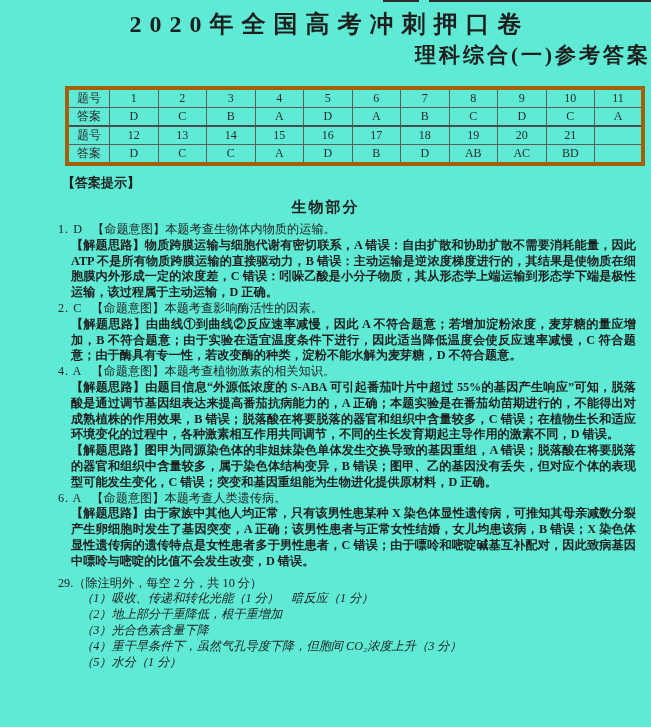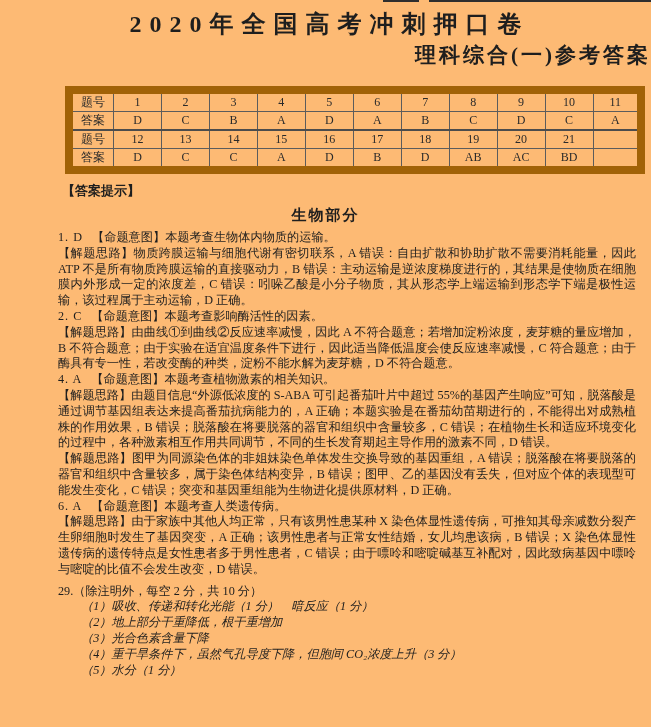--- a/index.html
+++ b/index.html
@@ -1,20 +1,20 @@
 <!DOCTYPE html>
 <html><head>
 <meta charset="utf-8">
 <style>
   html,body{margin:0;padding:0;background:#e9e9e7;}
   .page{
     position:relative;
     width:651px;height:727px;
     margin:0 auto;
-    background:#fdba74;
+    background:#5eead4;
     color:#1e1e1e;
     font-family:"Liberation Serif", serif;
     overflow:hidden;
   }
   .scan-line{position:absolute;top:0;height:2px;background:#2e2e2e;}
   .scan-line.seg1{left:383px;width:36px;}
   .scan-line.seg2{left:429px;width:222px;}
 
   .title1{
     margin:0;padding-top:9px;
@@ -30,21 +30,21 @@
     letter-spacing:3px;text-indent:3px;
     line-height:27px;
   }
 
   table.answers{
     margin:17px 0 0 65px;
     width:580px;
     border-collapse:collapse;
     table-layout:fixed;
     font-size:12px;
-    border:8px solid #a16207;
+    border:4px solid #a16207;
   }
   table.answers td{
     border:1px solid #5c5c5c;
     height:16px;
     text-align:center;
     vertical-align:middle;
     padding:0;
     color:#2a2a2a;
   }
   table.answers td.lab{width:40px;}
@@ -63,21 +63,21 @@
     letter-spacing:2px;
   }
 
   .content{
     margin:0 15px 0 58px;
     font-size:12.2px;
     line-height:15.8px;
     text-align:justify;
   }
   .qline .qnum{margin-right:9px;letter-spacing:1px;}
-  .qanalysis{}
+  .qanalysis{margin-left:13px;font-weight:bold;}
   .blk-header{margin-top:6px;}
   .blk-item{margin-left:23px;font-style:italic;}
 </style>
 </head>
 <body>
 
 <div class="page">
 
   <div class="scan-line seg1"></div>
   <div class="scan-line seg2"></div>

